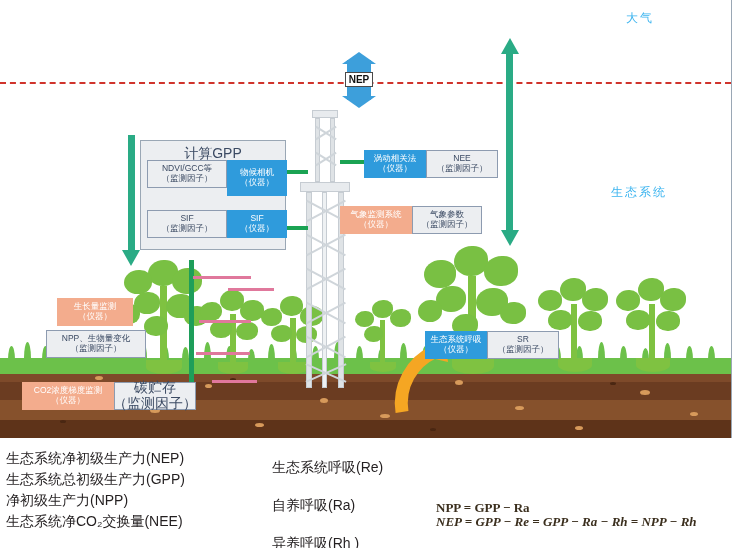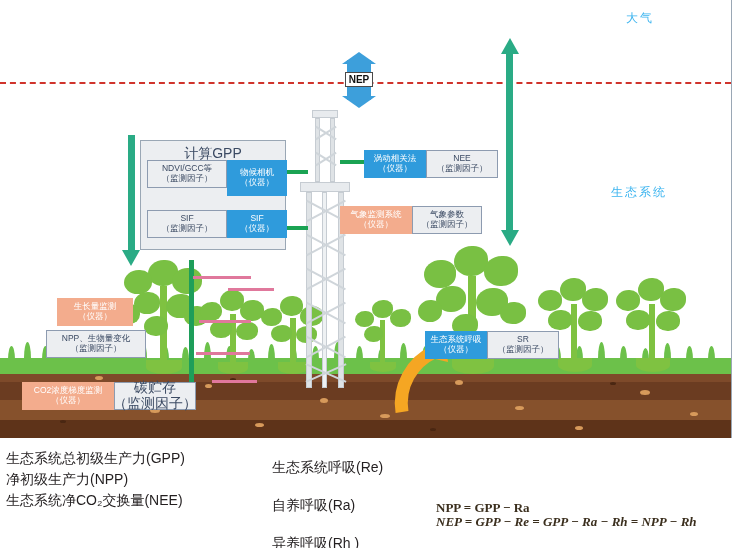--- a/index.html
+++ b/index.html
@@ -376,20 +376,21 @@
 
     <div class="region" style="left:626px;top:10px;">大气</div>
     <div class="region" style="left:611px;top:184px;">生态系统</div>
 
   </div>
 
   <div class="topbar"></div>
   <div class="legend">
 
     <div class="lg-col lcol1">
+      <div>生态系统净初级生产力(NEP)</div>
       <div>生态系统总初级生产力(GPP)</div>
       <div>净初级生产力(NPP)</div>
       <div>生态系统净CO₂交换量(NEE)</div>
     </div>
 
     <div class="lg-col lcol2">
       <div>生态系统呼吸(Re)</div>
       <div>自养呼吸(Ra)</div>
       <div>异养呼吸(Rh )</div>
     </div>

